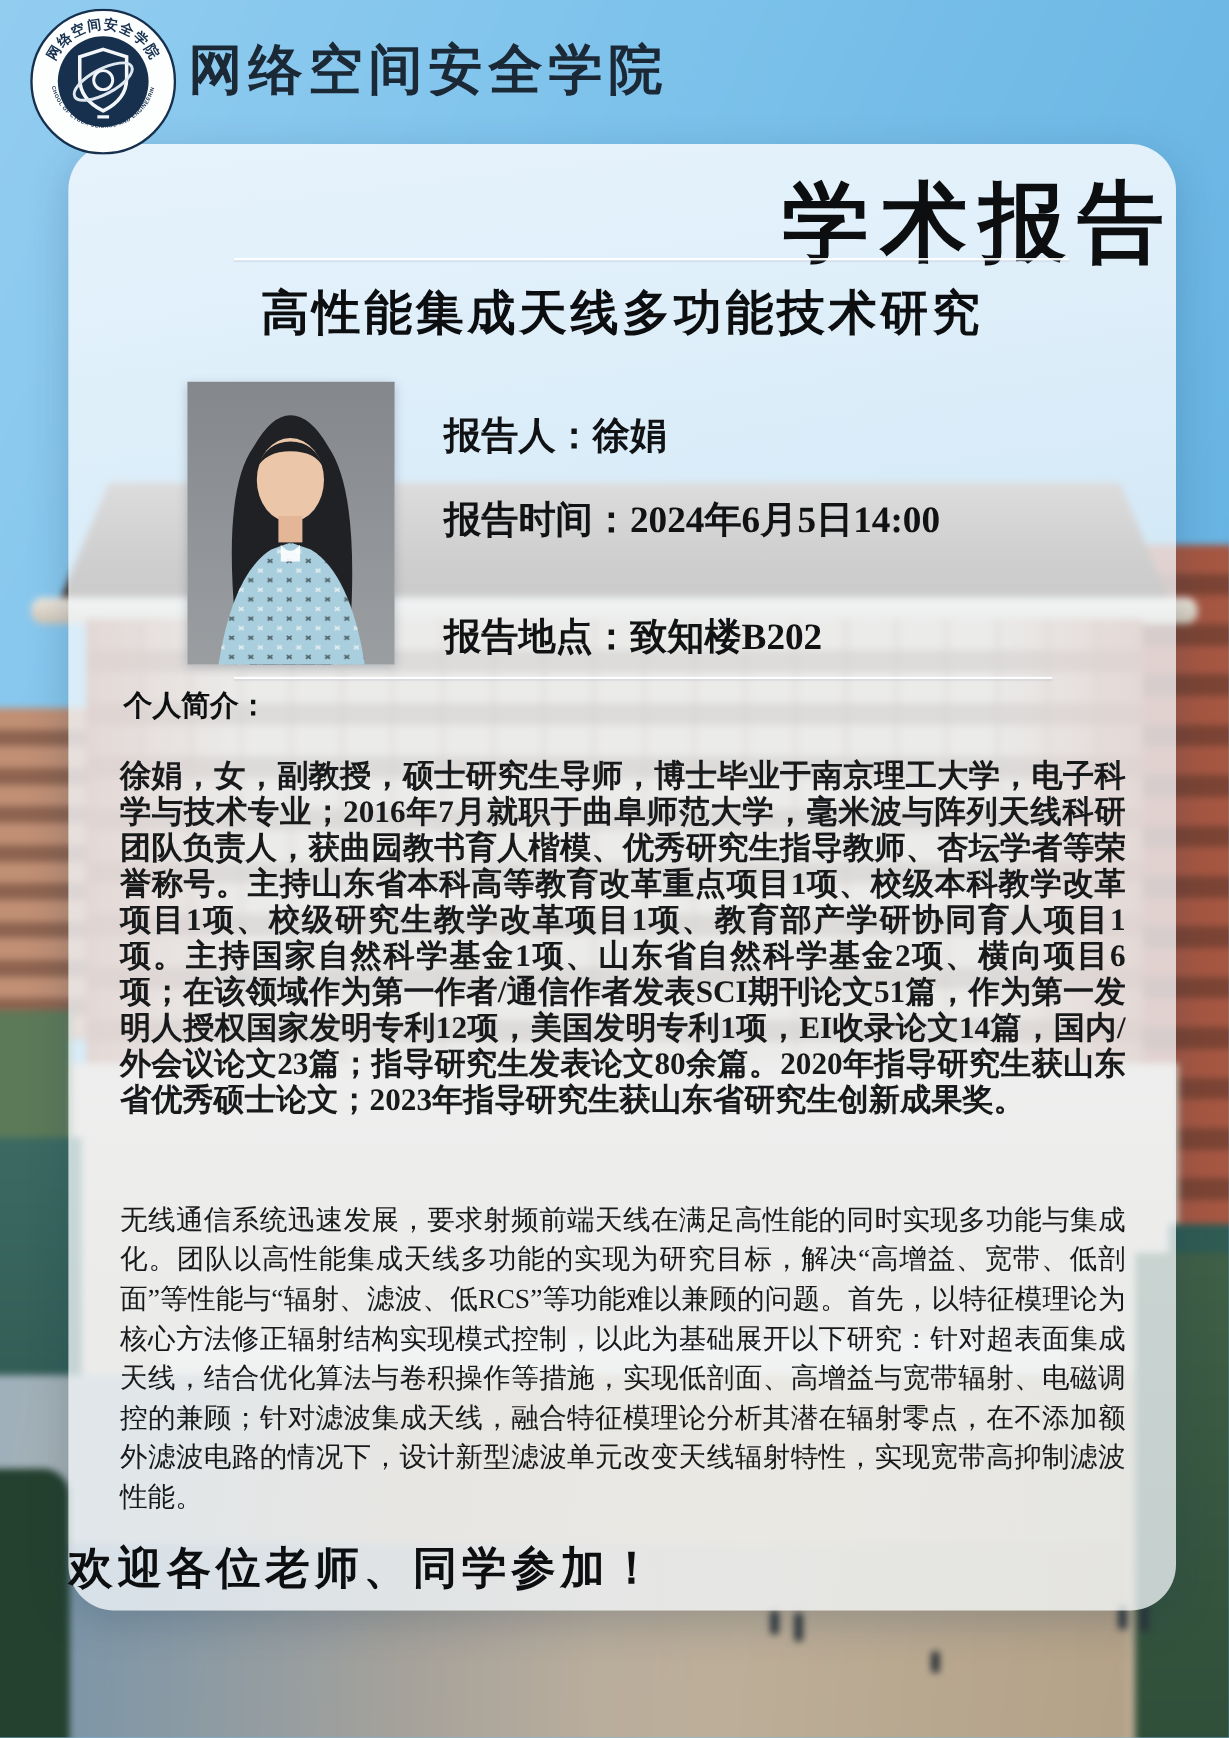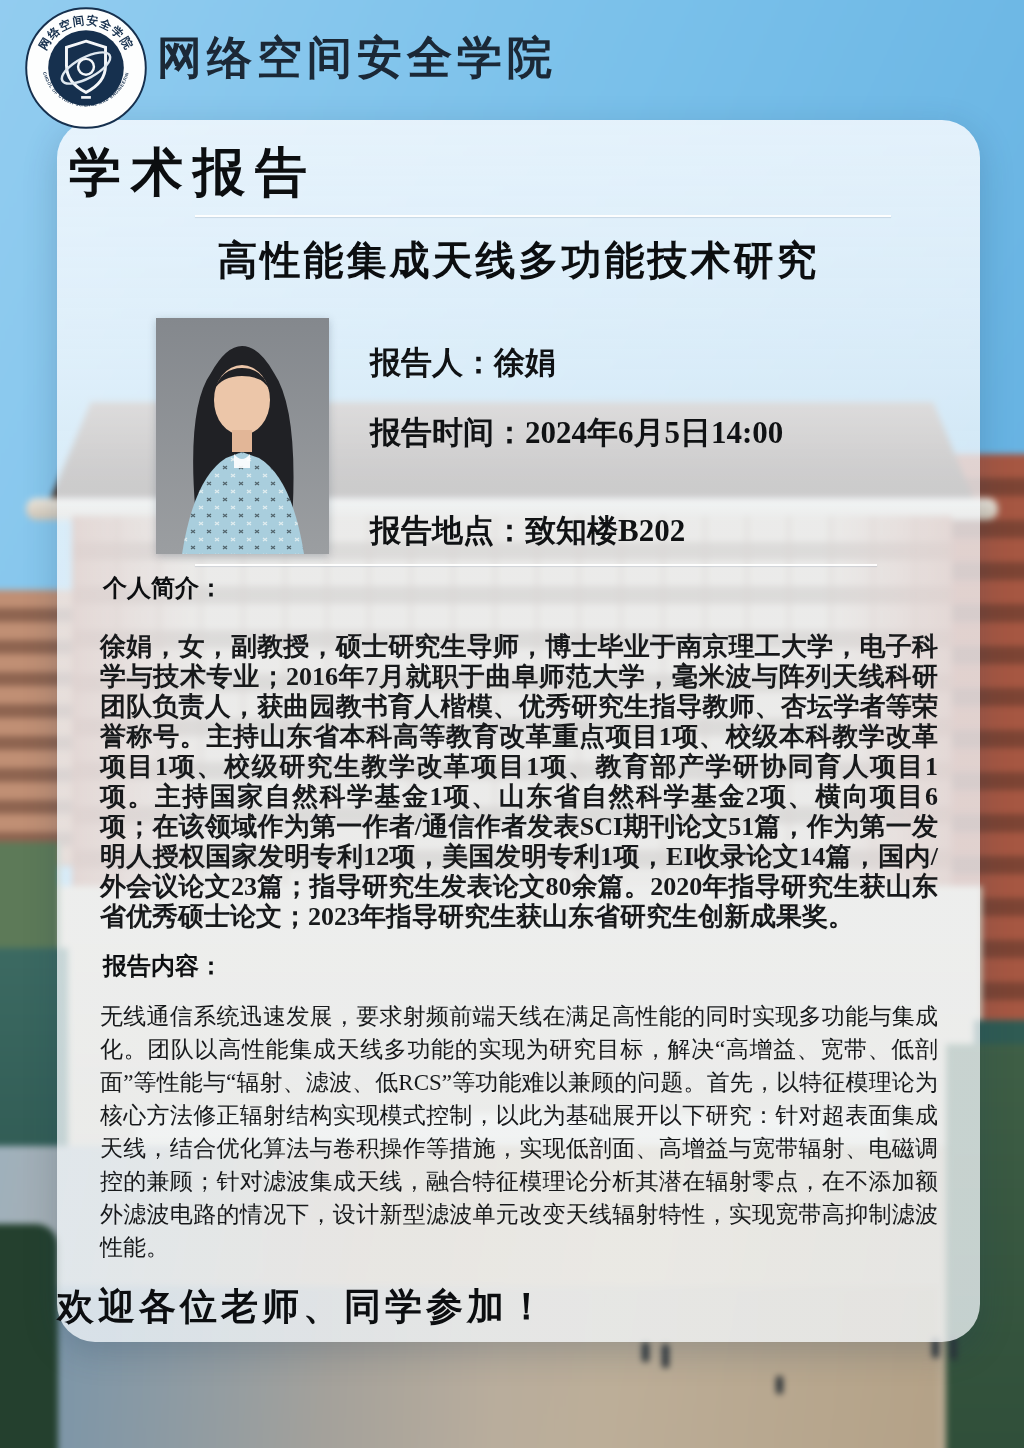--- a/index.html
+++ b/index.html
@@ -54,22 +54,22 @@
 
   
   #card{
     position:absolute;left:57px;top:120px;width:923px;height:1222px;z-index:4;
     border-radius:38px;
     background:linear-gradient(180deg,rgba(240,247,253,.9) 0%,rgba(243,248,252,.76) 30%,rgba(243,248,252,.76) 100%);
     box-shadow:0 10px 34px rgba(25,55,85,.22);
   }
   .serif{font-family:"Liberation Serif","DejaVu Serif",serif;text-align:center;}
   #card h1#poster-title{
-    position:absolute;left:12px;top:18px;width:100%;margin:0;text-align:left;
-    font-size:52px;font-weight:800;letter-spacing:10px;color:#0c0e10;
+    position:absolute;left:0;top:18px;width:100%;margin:0;text-align:right;
+    font-size:72px;font-weight:800;letter-spacing:10px;color:#0c0e10;
     font-family:"Liberation Sans",sans-serif;
   }
   .divider{position:absolute;height:2px;background:rgba(255,255,255,.92);box-shadow:0 1px 1px rgba(120,140,160,.25);}
   #divider-title{left:138px;top:95px;width:696px;}
   #poster-subtitle{
     position:absolute;left:0;top:113px;width:100%;margin:0;text-align:center;
     font-size:40px;font-weight:700;letter-spacing:3px;color:#0c0e10;
   }
   
   #speaker-photo{position:absolute;left:99px;top:198px;width:173px;height:236px;
@@ -190,19 +190,18 @@
     </div>
     <div id="info-location" class="info-line serif">
       <span>报告地点：</span><span>致知楼B202</span>
     </div>
 
     <div id="divider-photo" class="divider"></div>
 
     <h3 id="bio-heading" class="section-heading serif">个人简介：</h3>
     <p id="bio-text" class="serif">徐娟，女，副教授，硕士研究生导师，博士毕业于南京理工大学，电子科学与技术专业；2016年7月就职于曲阜师范大学，毫米波与阵列天线科研团队负责人，获曲园教书育人楷模、优秀研究生指导教师、杏坛学者等荣誉称号。主持山东省本科高等教育改革重点项目1项、校级本科教学改革项目1项、校级研究生教学改革项目1项、教育部产学研协同育人项目1项。主持国家自然科学基金1项、山东省自然科学基金2项、横向项目6项；在该领域作为第一作者/通信作者发表SCI期刊论文51篇，作为第一发明人授权国家发明专利12项，美国发明专利1项，EI收录论文14篇，国内/外会议论文23篇；指导研究生发表论文80余篇。2020年指导研究生获山东省优秀硕士论文；2023年指导研究生获山东省研究生创新成果奖。</p>
 
-    <h3 id="content-heading" class="section-heading serif">报告内容：</h3>
     <p id="content-text" class="serif">无线通信系统迅速发展，要求射频前端天线在满足高性能的同时实现多功能与集成化。团队以高性能集成天线多功能的实现为研究目标，解决“高增益、宽带、低剖面”等性能与“辐射、滤波、低RCS”等功能难以兼顾的问题。首先，以特征模理论为核心方法修正辐射结构实现模式控制，以此为基础展开以下研究：针对超表面集成天线，结合优化算法与卷积操作等措施，实现低剖面、高增益与宽带辐射、电磁调控的兼顾；针对滤波集成天线，融合特征模理论分析其潜在辐射零点，在不添加额外滤波电路的情况下，设计新型滤波单元改变天线辐射特性，实现宽带高抑制滤波性能。</p>
 
     <p id="poster-footer">欢迎各位老师、同学参加！</p>
   </div>
 
 </div>
 
 </body></html>

